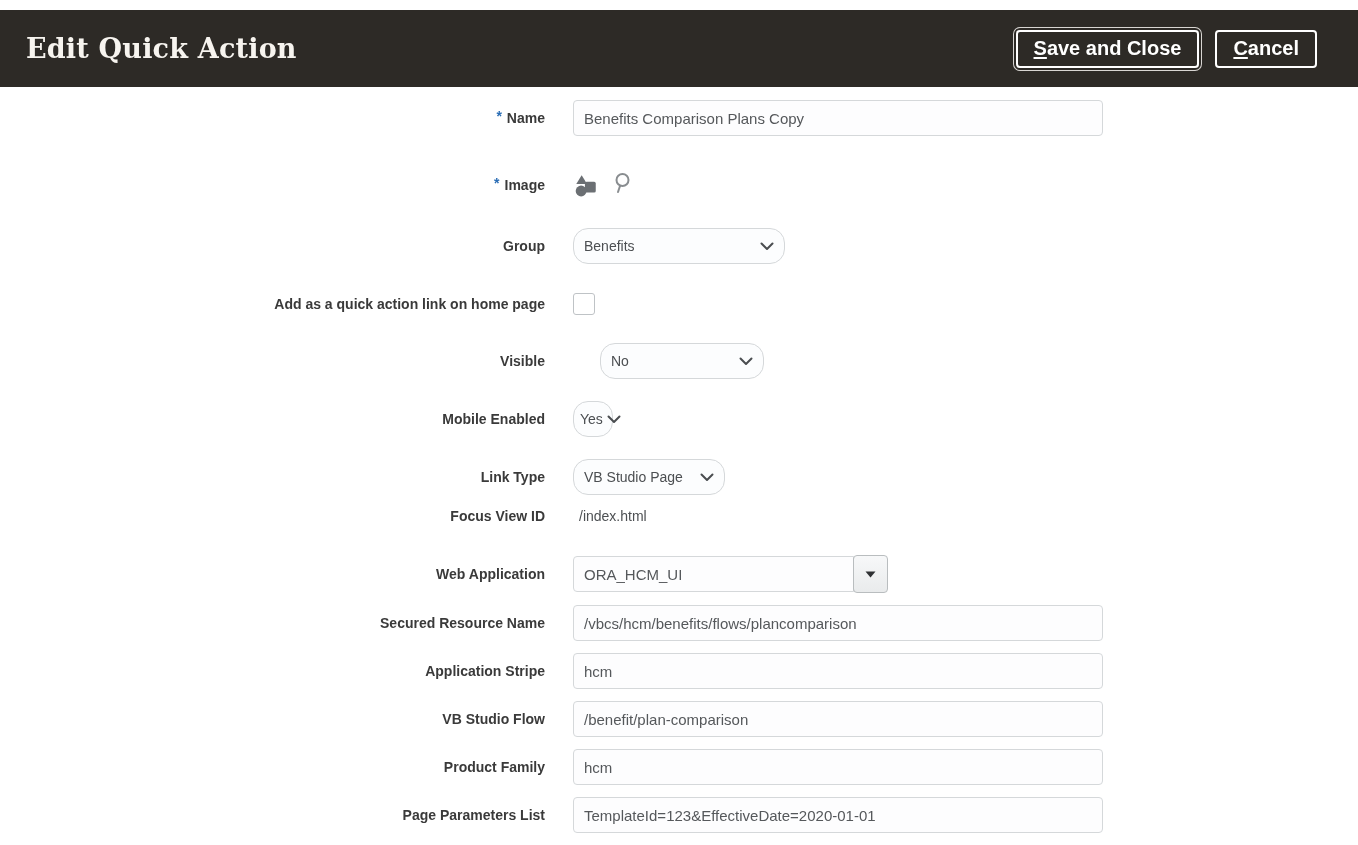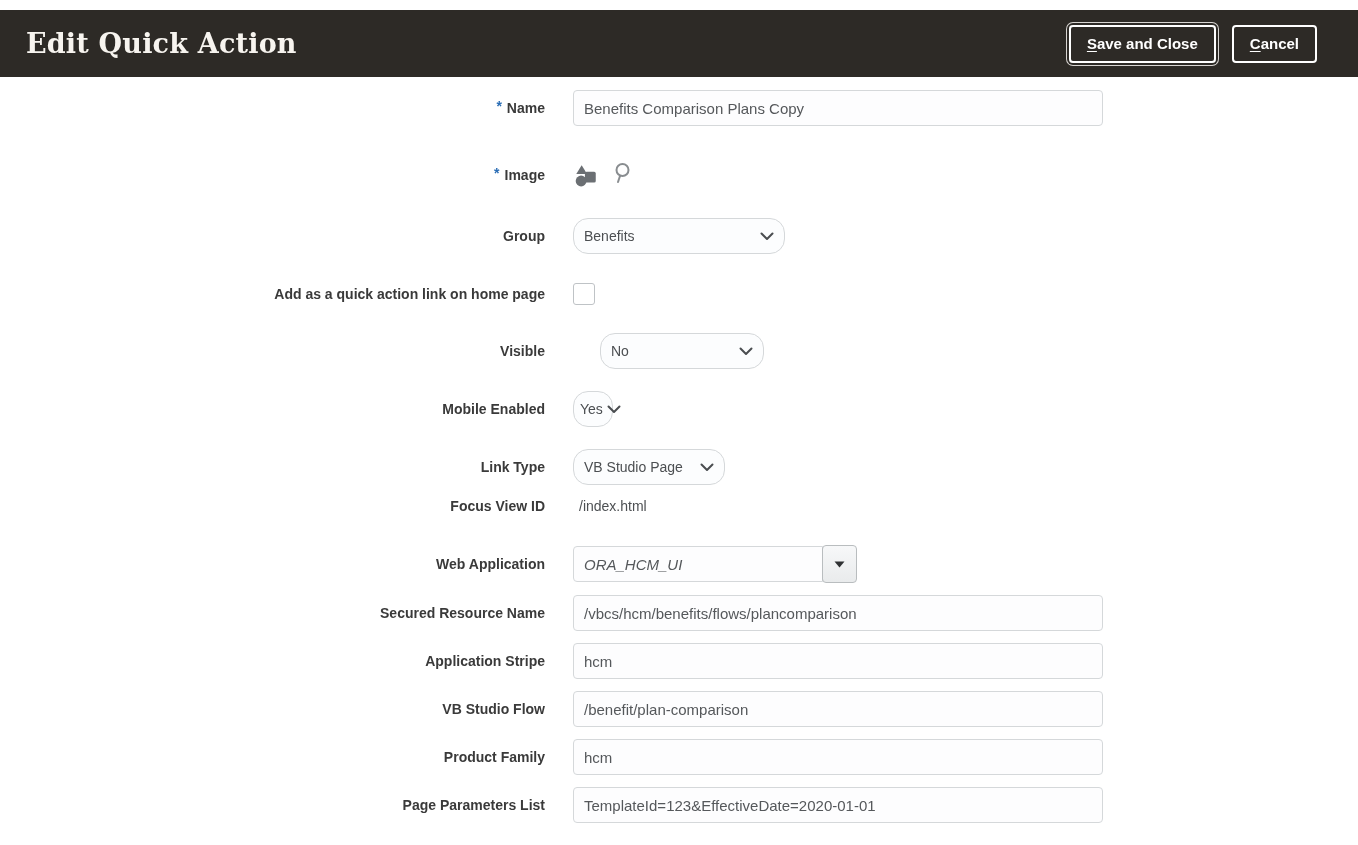--- a/index.html
+++ b/index.html
@@ -6,41 +6,41 @@
   html, body { width: 1358px; height: 845px; overflow: hidden; }
   body {
     font-family: "Liberation Sans", sans-serif;
     background: #ffffff;
     color: var(--label-text, #3a3a3a);
   }
   .topstrip { height: 10px; background: #ffffff; }
 
   
   .appbar {
-    height: 67px;
+    height: 77px;
     background: var(--header-bg, #2d2a26);
     display: flex;
     align-items: center;
     justify-content: space-between;
     padding: 0 41px 0 26px;
   }
   .page-title {
     font-family: "DejaVu Serif", "Liberation Serif", serif;
     font-size: 27px;
     font-weight: 600;
     color: #f7f4ef;
     letter-spacing: 0.2px;
   }
   .actions { display: flex; align-items: center; }
   .btn {
     height: 38px;
     background: transparent;
     color: var(--button-text, #ffffff);
     font-family: "Liberation Sans", sans-serif;
-    font-size: 15px;
+    font-size: 20px;
     font-weight: 700;
     border: 2px solid #ffffff;
     border-radius: 4px;
     padding: 0 16px;
     cursor: pointer;
     white-space: nowrap;
   }
   .btn.primary {
     box-shadow: 0 0 0 2px var(--header-bg, #2d2a26), 0 0 0 3px #d8d5d2;
     margin-right: 16px;
@@ -82,21 +82,21 @@
     border: 1px solid var(--input-border, #d5d8da);
     border-radius: 4px;
     background: #fdfdfe;
     padding: 0 10px;
     font-family: "Liberation Sans", sans-serif;
     font-size: 15px;
     color: var(--value-text, #55585b);
     outline: none;
   }
   .w530 { width: 530px; }
-  .w250 { width: 250px; border-radius: 4px 0 0 4px; font-style: italic; }
+  .w250 { width: 281px; border-radius: 4px 0 0 4px; }
 
   .select {
     height: 36px;
     border: 1px solid var(--input-border, #d5d8da);
     border-radius: 15px;
     background: #fcfdfe;
     display: inline-flex;
     align-items: center;
     justify-content: space-between;
     padding: 0 10px;

